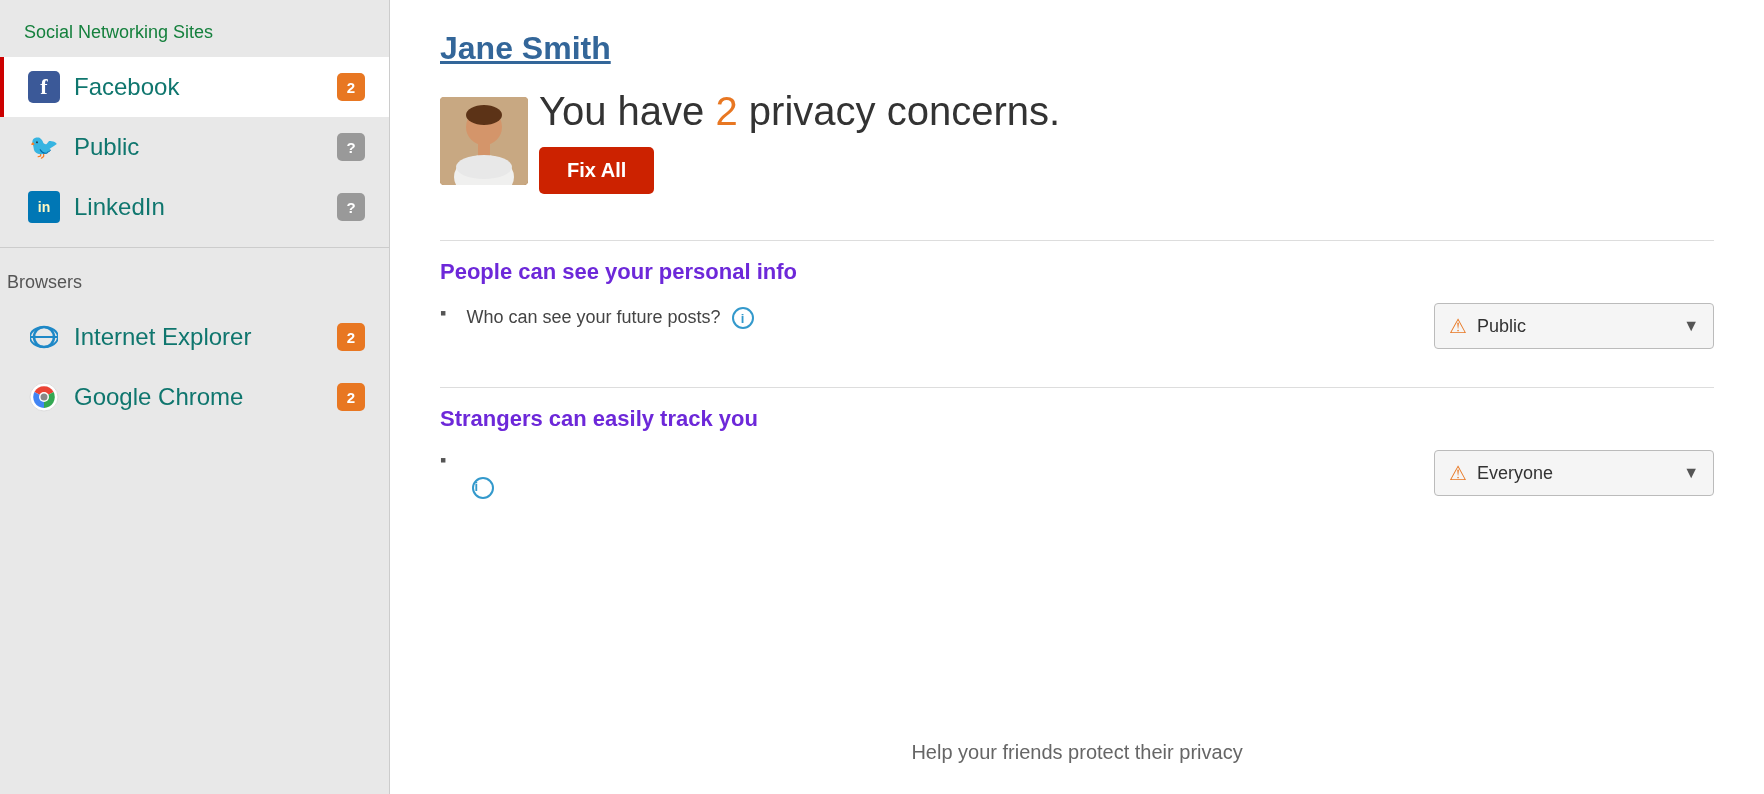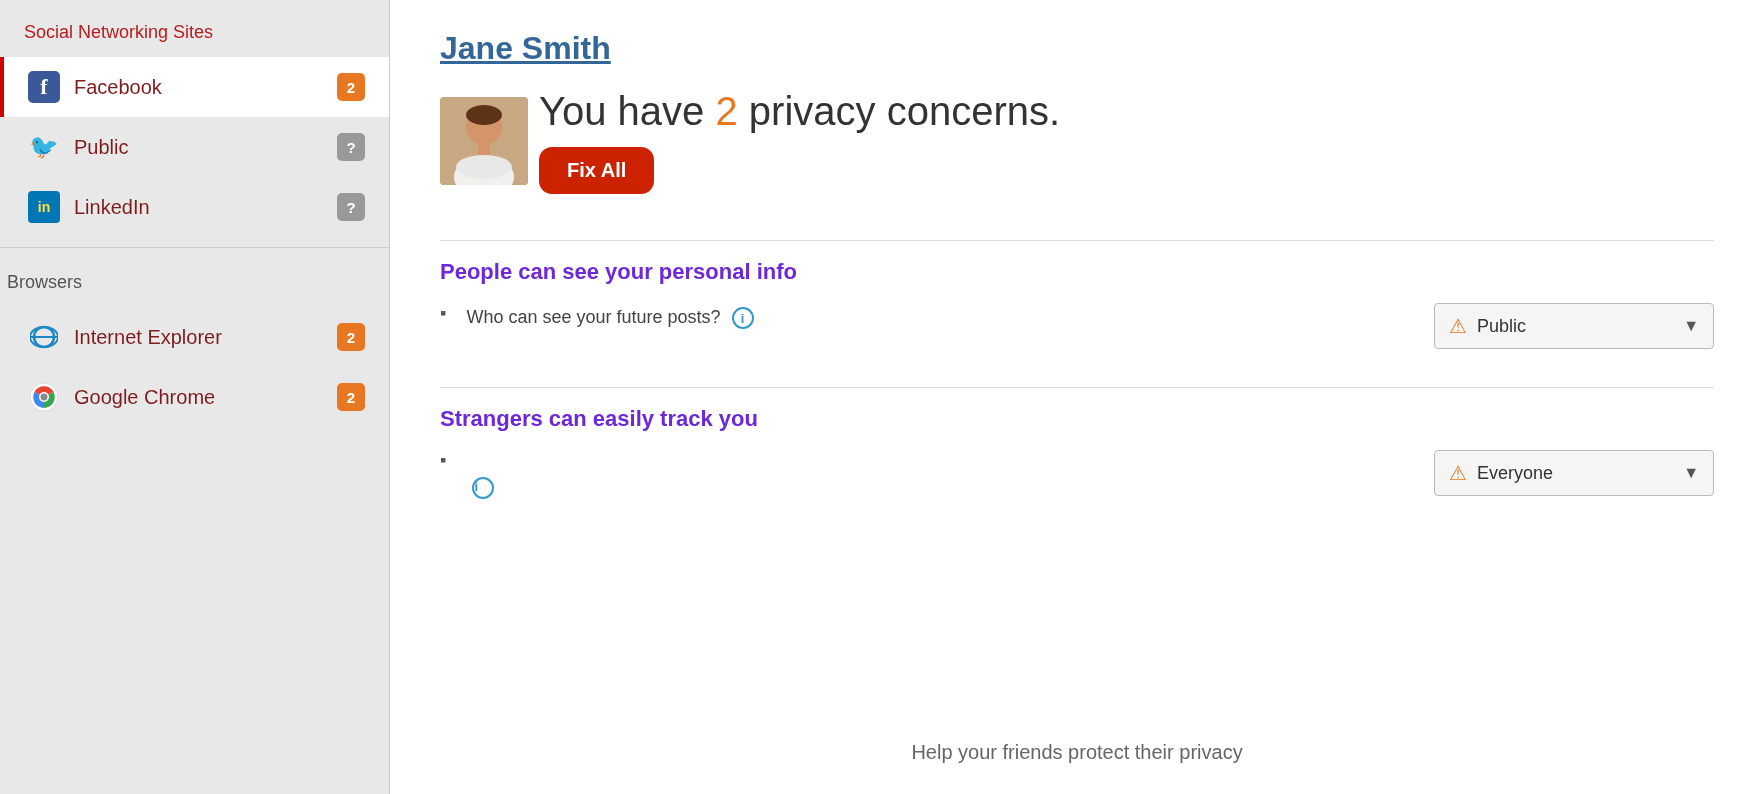--- a/index.html
+++ b/index.html
@@ -18,21 +18,21 @@
       min-width: 390px;
       background: #e8e8e8;
       display: flex;
       flex-direction: column;
       border-right: 1px solid #ccc;
       height: 100%;
     }
 
     .sidebar-section-title {
       font-size: 18px;
-      color: #b91c1c;
+      color: #15803d;
       padding: 22px 24px 14px 24px;
       font-weight: normal;
     }
 
     .sidebar-item {
       display: flex;
       align-items: center;
       padding: 14px 24px;
       cursor: pointer;
       position: relative;
@@ -49,22 +49,22 @@
       width: 32px;
       height: 32px;
       margin-right: 14px;
       display: flex;
       align-items: center;
       justify-content: center;
       flex-shrink: 0;
     }
 
     .sidebar-label {
-      font-size: 20px;
-      color: #7f1d1d;
+      font-size: 24px;
+      color: #0f766e;
       flex: 1;
     }
 
     .badge {
       width: 28px;
       height: 28px;
       border-radius: 5px;
       display: flex;
       align-items: center;
       justify-content: center;
@@ -117,21 +117,21 @@
 
     
     .li-icon {
       width: 32px;
       height: 32px;
       background: #0077b5;
       border-radius: 4px;
       display: flex;
       align-items: center;
       justify-content: center;
-      color: #fde047;
+      color: #fef9c3;
       font-size: 14px;
       font-weight: bold;
     }
 
     
     .ie-icon {
       width: 32px;
       height: 32px;
       display: flex;
       align-items: center;
@@ -198,21 +198,21 @@
     }
 
     .fix-all-btn {
       margin-top: 12px;
       background: #cc2200;
       color: #fff;
       border: none;
       padding: 12px 28px;
       font-size: 20px;
       font-weight: bold;
-      border-radius: 13px;
+      border-radius: 5px;
       cursor: pointer;
       display: inline-block;
       width: fit-content;
       text-align: right;
     }
 
     .section-divider {
       height: 1px;
       background: #ddd;
       margin: 18px 0;

